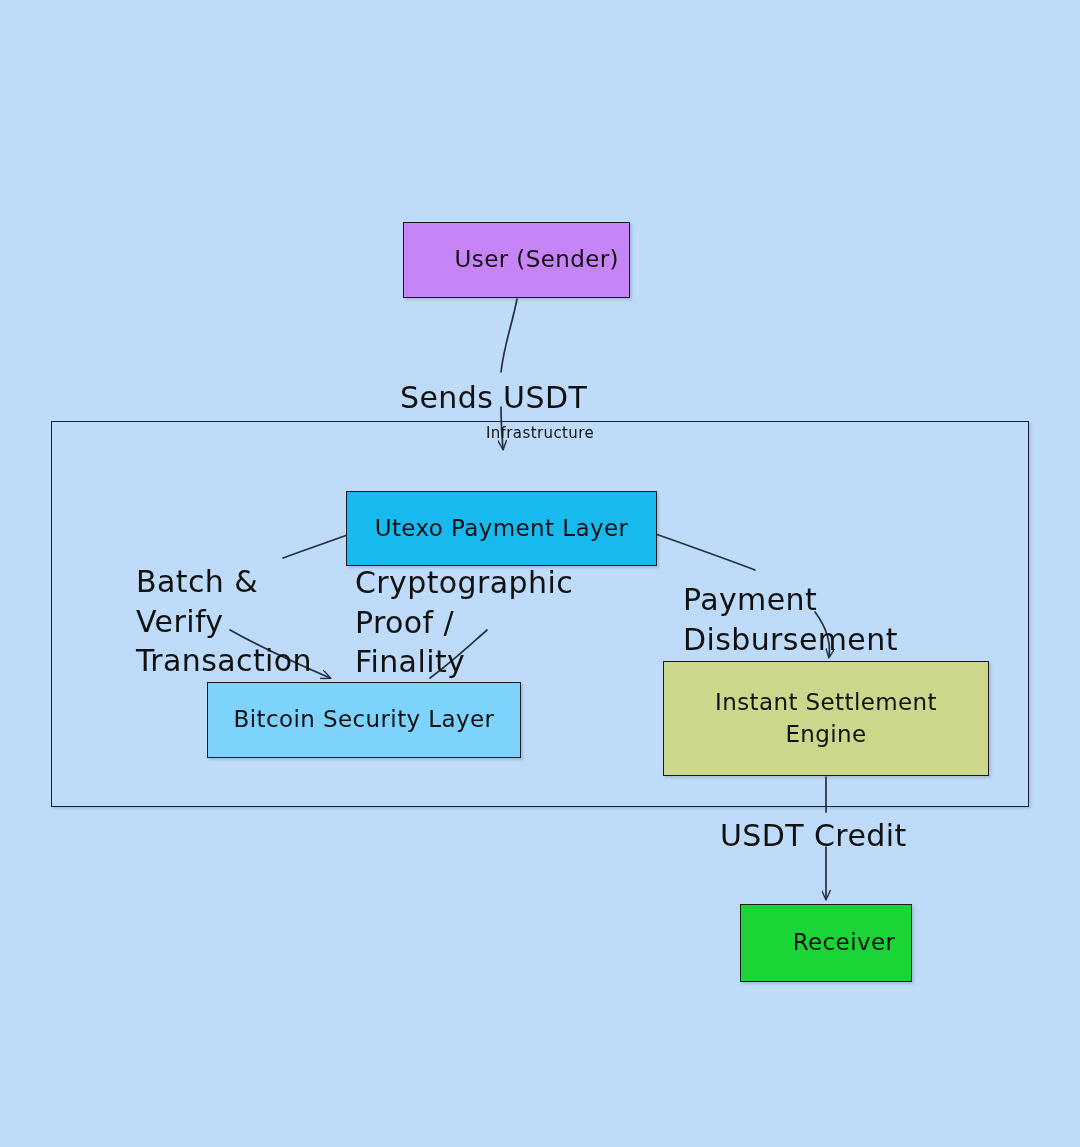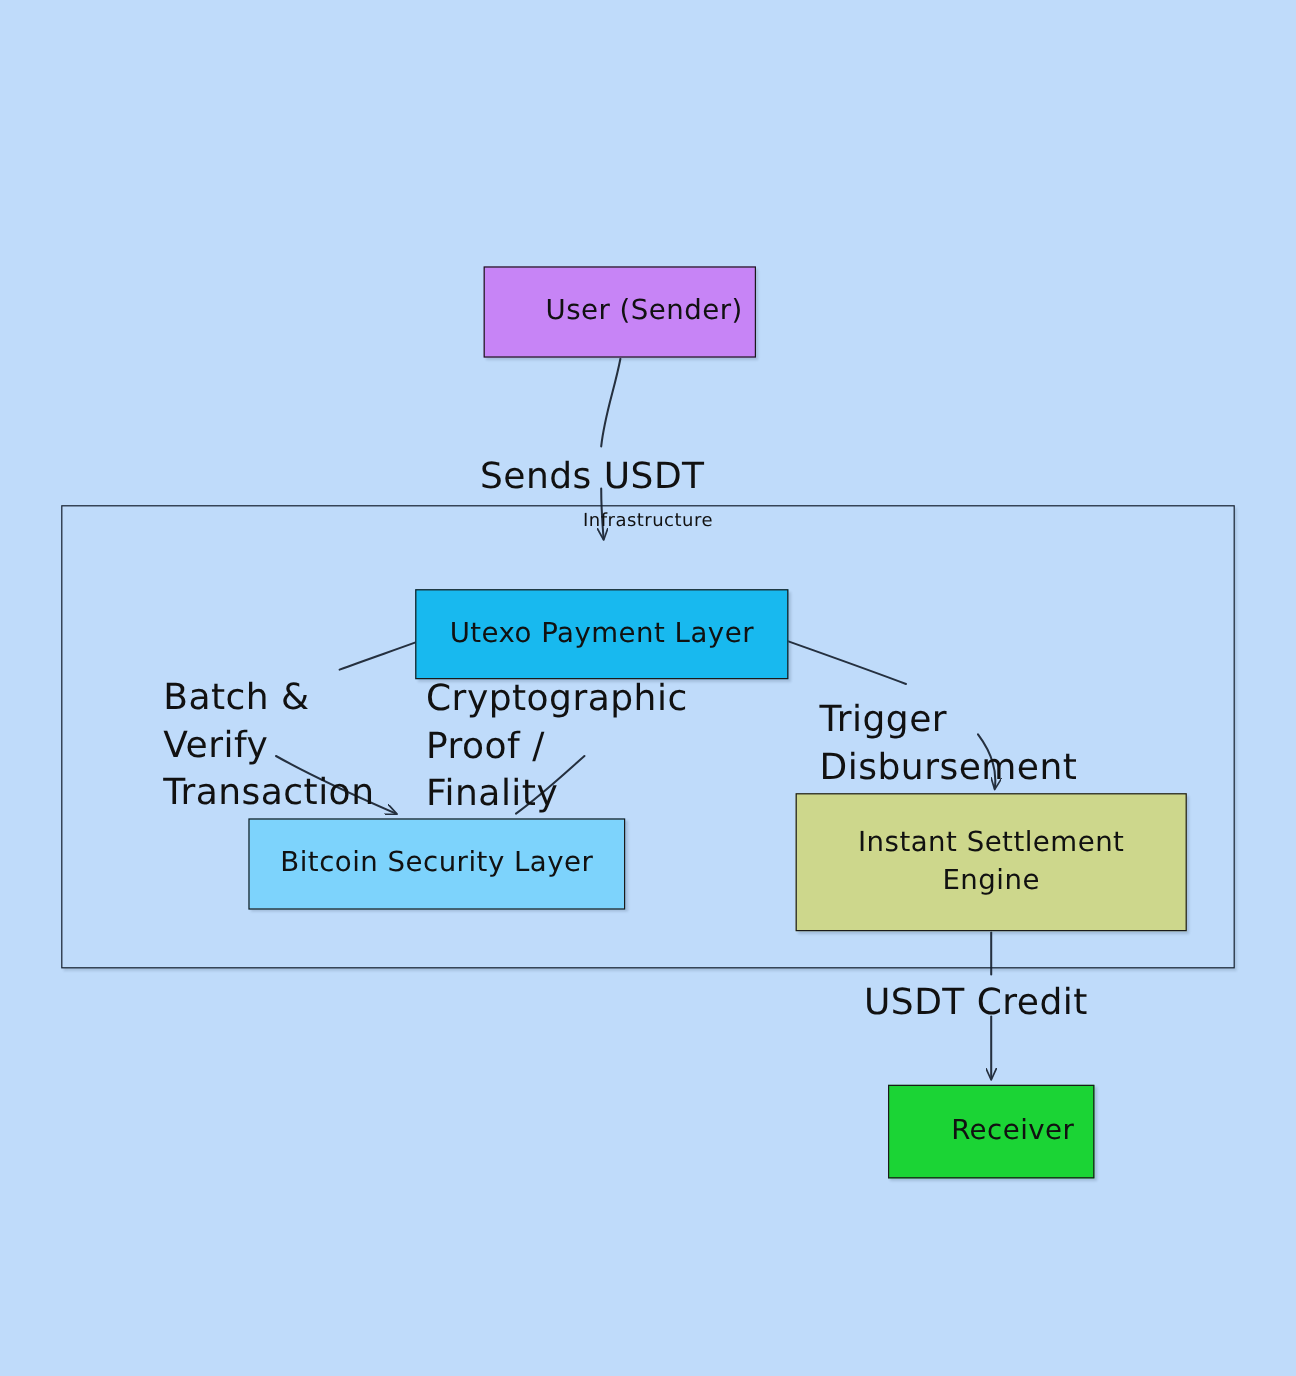--- a/index.html
+++ b/index.html
@@ -160,16 +160,16 @@
 
   <div class="node-box" id="node-receiver">
     <span class="node-label">Receiver</span>
   </div>
 
   <div class="edge-label" id="elabel-sends">Sends USDT</div>
   <div class="edge-label" id="elabel-batch">Batch &amp; Verify
 Transaction</div>
   <div class="edge-label" id="elabel-proof">Cryptographic Proof /
 Finality</div>
-  <div class="edge-label" id="elabel-trigger">Trigger Disbursement</div>
+  <div class="edge-label" id="elabel-trigger">Payment Disbursement</div>
   <div class="edge-label" id="elabel-usdt">USDT Credit</div>
 
 </div>
 
 </body></html>

